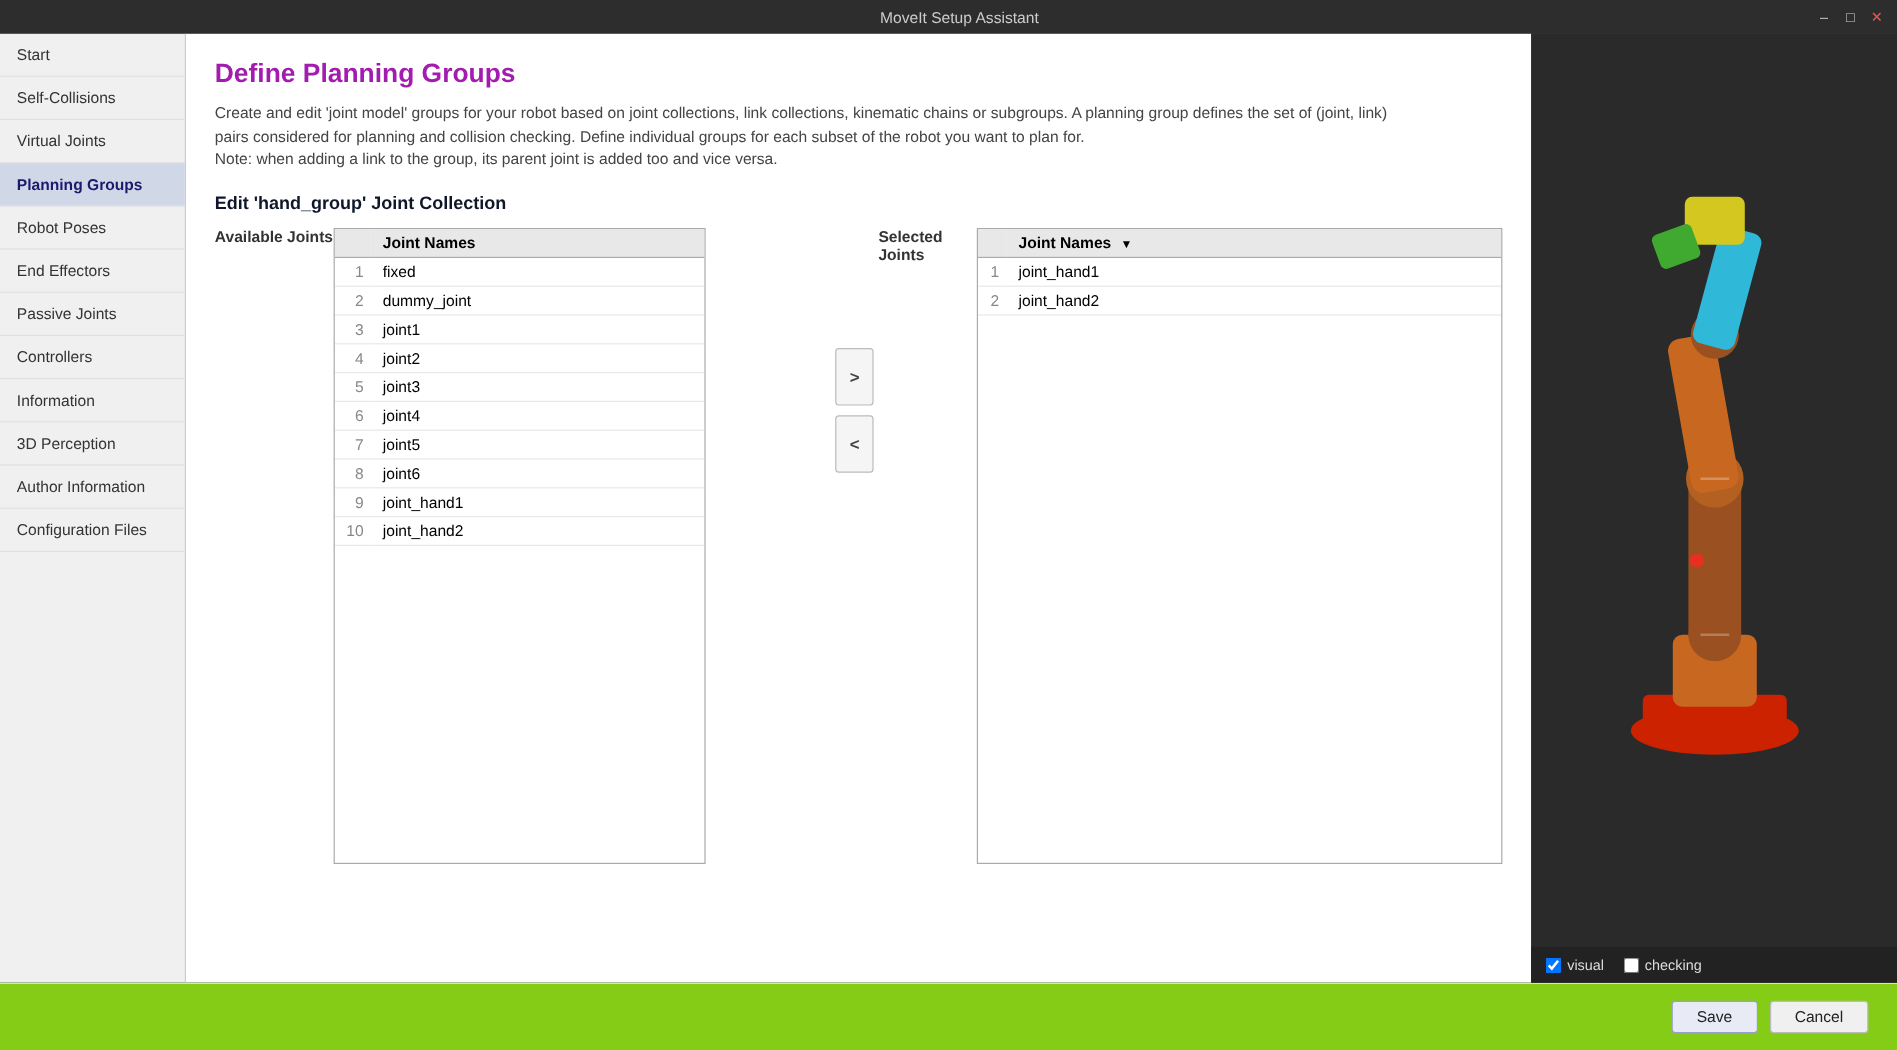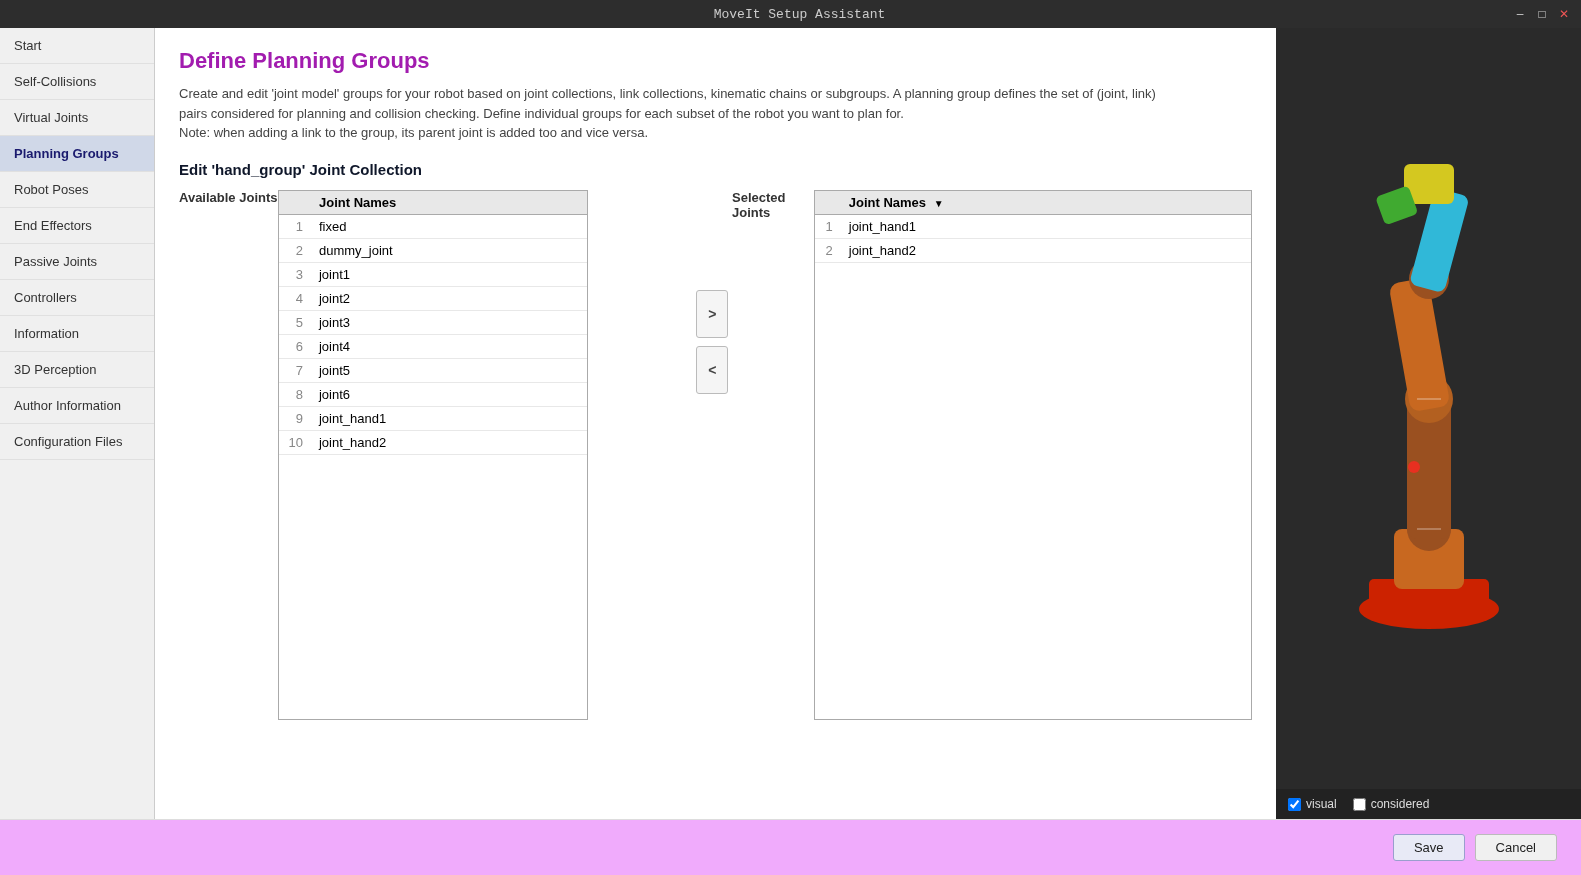--- a/index.html
+++ b/index.html
@@ -21,21 +21,20 @@
       display: flex;
       align-items: center;
       justify-content: space-between;
       padding: 0 8px;
       flex-shrink: 0;
     }
     .titlebar-title {
       flex: 1;
       text-align: center;
       font-size: 13px;
-      font-family: Liberation Mono, monospace;
     }
     .titlebar-controls {
       display: flex;
       gap: 4px;
     }
     .titlebar-btn {
       width: 18px; height: 18px;
       border: none;
       background: transparent;
       color: #ccc;
@@ -179,21 +178,21 @@
 
     .selected-panel { width: 520px; }
     .selected-panel .joint-table-wrapper { width: 511px; height: 530px; overflow-y: auto; }
 
     
     .bottom-bar {
       display: flex;
       justify-content: flex-end;
       gap: 10px;
       padding: 14px 24px;
-      background: #f0abfc;
+      background: #84cc16;
       border-top: 1px solid #ddd;
       flex-shrink: 0;
     }
     .btn {
       padding: 5px 20px;
       font-size: 13px;
       border: 1px solid #bbb;
       background: #f0f0f0;
       cursor: pointer;
       border-radius: 3px;
@@ -397,21 +396,21 @@
         <line x1="118" y1="240" x2="142" y2="240" stroke="#ffffff44" stroke-width="2"></line>
       </svg>
     </div>
     <div class="robot-controls">
       <label class="checkbox-label">
         <input type="checkbox" checked="" style="">
         <span>visual</span>
       </label>
       <label class="checkbox-label">
         <input type="checkbox" style="">
-        <span>considered</span>
+        <span>checking</span>
       </label>
     </div>
   </div>
 
 </div>
 
 <div class="bottom-bar">
   <button class="btn primary">Save</button>
   <button class="btn">Cancel</button>
 </div>

